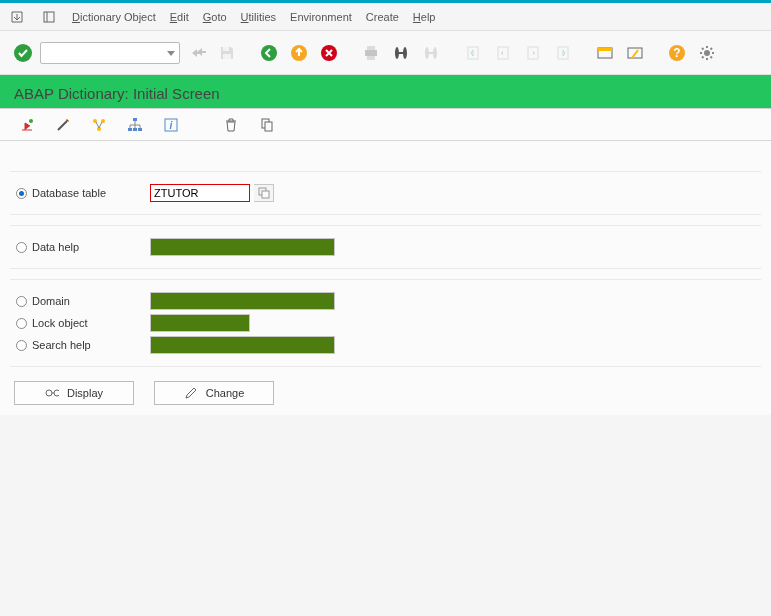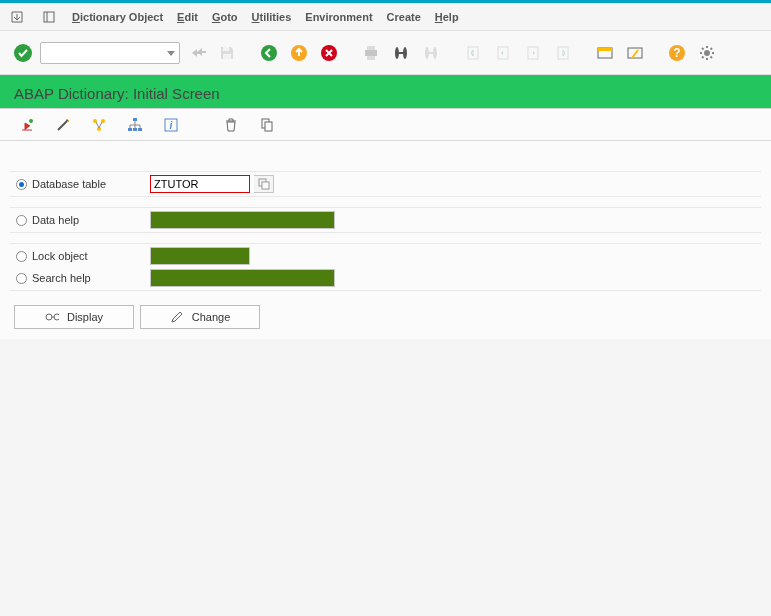--- a/index.html
+++ b/index.html
@@ -12,21 +12,20 @@
     border-top: 3px solid #00a3c4;
   }
   .menubar {
     display: flex;
     align-items: center;
     gap: 14px;
     padding: 4px 8px;
     background: #f5f5f5;
     border-bottom: 1px solid #e0e0e0;
     height: 28px;
-    font-weight: bold;
   }
   .menubar-icon { width: 18px; height: 18px; display:flex; align-items:center; justify-content:center; color:#666;}
   .menu-item { color: #555; cursor: default; }
   .menu-item .ul { text-decoration: underline; }
   .toolbar {
     display: flex;
     align-items: center;
     gap: 4px;
     padding: 6px 10px;
     background: #f8f8f8;
@@ -65,21 +64,21 @@
     gap: 10px;
     padding: 6px 14px;
     background: #fbfbfb;
     border-bottom: 1px solid #d8d8d8;
     height: 32px;
   }
   .content {
     padding: 30px 10px 10px 10px;
     background: #fbfbfb;
   }
-  .group { border:1px solid #e8e8e8; border-left:none; border-right:none; padding: 1px 0; margin-bottom:10px; }
+  .group { border:1px solid #e8e8e8; border-left:none; border-right:none; padding: 10px 0; margin-bottom:10px; }
   .row {
     display: flex;
     align-items: center;
     height: 22px;
   }
   .radio-cell {
     display: flex; align-items: center; gap: 5px;
     width: 140px; padding-left: 6px;
   }
   .radio {
@@ -91,21 +90,21 @@
   .field {
     height: 18px; background: #4d7c0f; border: 1px solid #c6c6c6;
   }
   .field.focus { outline: 1px solid #d00; outline-offset: -1px; border:1px solid #3aa0e8;}
   .field-input { border:none; outline:none; width:100%; height:100%; font-size:11px; padding:1px 3px;}
   .f4-btn {
     width:20px; height:18px; border:1px solid #c6c6c6; border-left:none;
     display:flex; align-items:center; justify-content:center; background:#f4f4f4;
     margin-left:4px;
   }
-  .btn-row { display:flex; gap:6px; margin-top:14px; padding-left:4px;}
+  .btn-row { display:flex; gap:20px; margin-top:14px; padding-left:4px;}
   .action-btn {
     width:120px; height:24px; border:1px solid #bcbcbc; background:#fdfdfd;
     display:flex; align-items:center; justify-content:center; gap:8px;
     font-size:11px; color:#333;
   }
   .action-btn .icn { width:14px; height:14px; display:flex; align-items:center; justify-content:center;}
   svg { display:block; }
   .muted { opacity: .45; }
 </style>
 </head>
@@ -324,20 +323,27 @@
     <div class="row">
       <div class="radio-cell">
         <span class="radio"></span>
         <span class="radio-label">Data help</span>
       </div>
       <div class="field" style="width:185px"></div>
     </div>
   </div>
 
   <div class="group">
+    <div class="row">
+      <div class="radio-cell">
+        <span class="radio"></span>
+        <span class="radio-label">Domain</span>
+      </div>
+      <div class="field" style="width:185px"></div>
+    </div>
     <div class="row">
       <div class="radio-cell">
         <span class="radio"></span>
         <span class="radio-label">Lock object</span>
       </div>
       <div class="field" style="width:100px"></div>
     </div>
     <div class="row">
       <div class="radio-cell">
         <span class="radio"></span>

